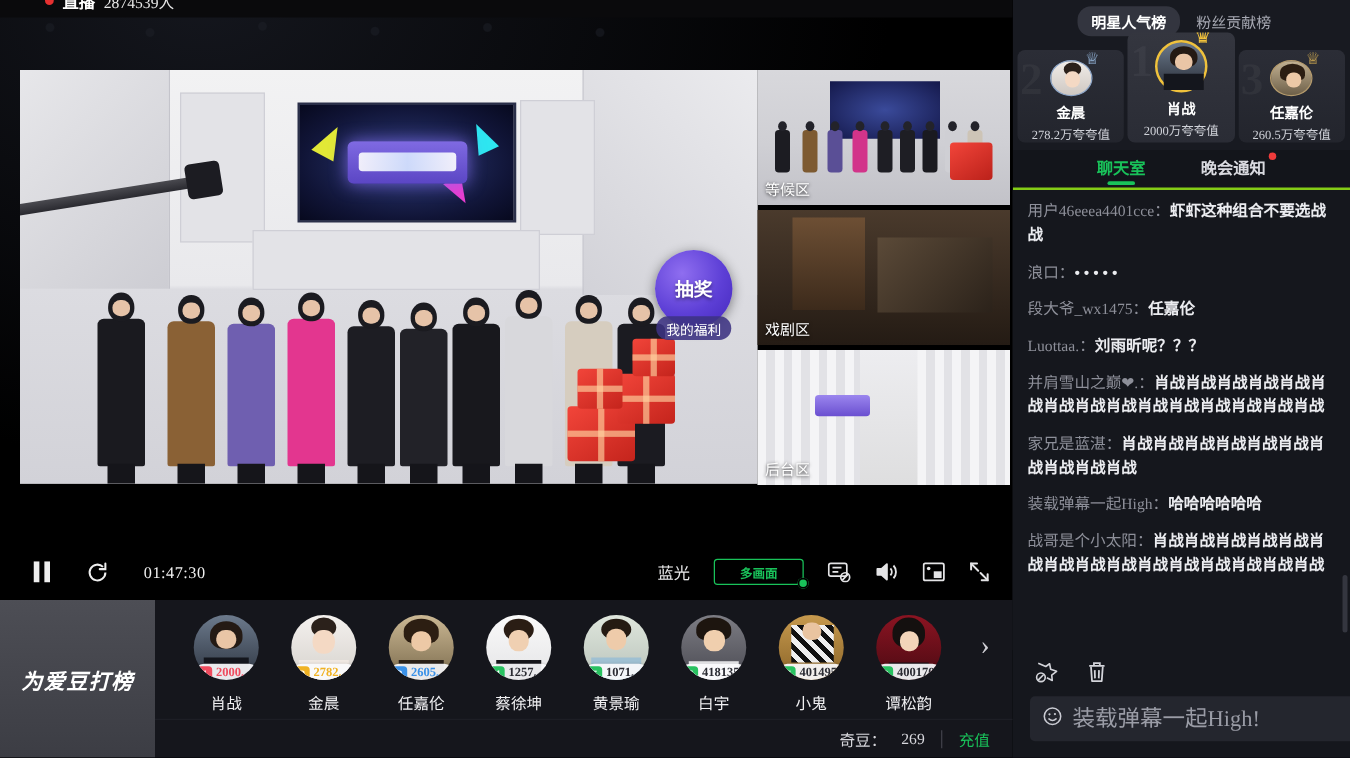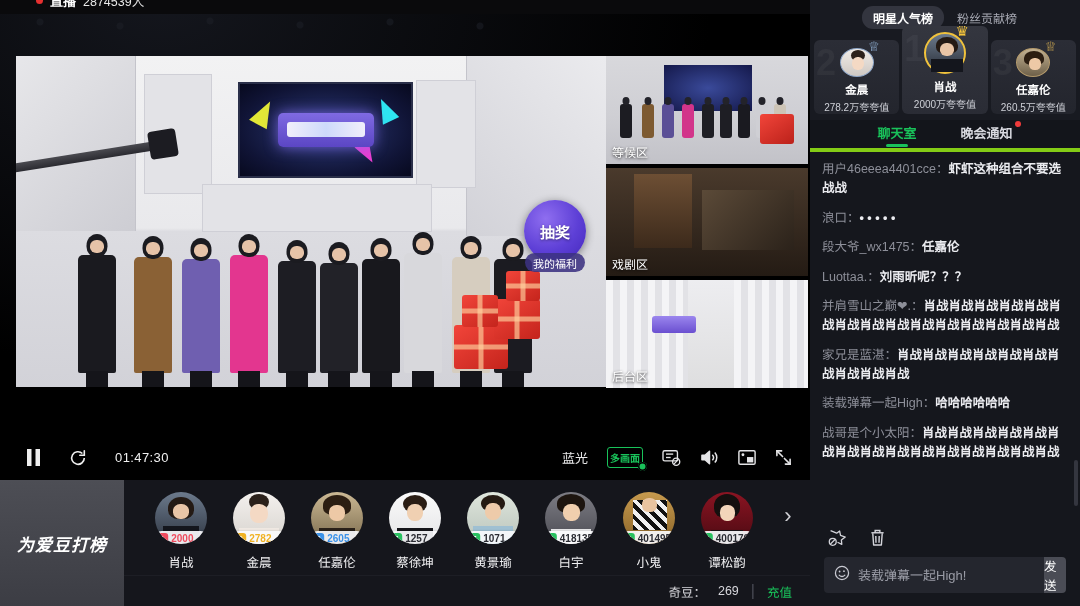--- a/index.html
+++ b/index.html
@@ -3,21 +3,21 @@
 <meta charset="utf-8">
 <title>iQIYI Interactive Live</title>
 <style>
   * { margin:0; padding:0; box-sizing:border-box; }
   html,body {
     width:1080px; height:606px; overflow:hidden;
     background:#0d0f14;
     font-family:"Liberation Sans","DejaVu Sans",sans-serif;
     -webkit-font-smoothing:antialiased;
   }
-  #app { position:relative; width:964px; height:606px; display:flex; }
+  #app { position:relative; width:964px; height:606px; display:flex;font-family:Liberation Serif, serif; }
 
   
   #left-col { position:relative; width:810px; height:606px; background:#000; display:flex; flex-direction:column; }
 
   
   .live-strip {
     position:absolute; top:0; left:0; width:810px; height:14px;
     background:#0a0a0c; z-index:9; overflow:hidden;
   }
   .live-strip-inner{
@@ -172,21 +172,21 @@
     display:flex; align-items:center; padding:0 18px 0 26px; flex:0 0 45px;
   }
   .ctrl-left{ display:flex; align-items:center; gap:28px; }
   .ctrl-right{ margin-left:auto; display:flex; align-items:center; gap:19px; }
   .ic{ cursor:pointer; display:flex; align-items:center; justify-content:center;
        color:#e9e9ea; }
   .time-label{ color:#f0f0f0; font-size:13px; letter-spacing:.4px; }
   .quality-label{ color:#e9e9ea; font-size:13px; cursor:pointer; }
   .multi-badge{
     border:1.5px solid #19c25a; color:#19c25a; border-radius:3px;
-    font-size:10px; padding:2px 2px; position:relative; cursor:pointer; font-weight:bold;
+    font-size:10px; padding:2px 20px; position:relative; cursor:pointer; font-weight:bold;
   }
   .multi-badge::after{
     content:""; position:absolute; right:-5px; bottom:-4px; width:9px;height:9px;
     border-radius:50%; background:#19c25a;
     box-shadow:inset 0 0 0 1.5px #000;
   }
 
   
   .rank-bar{
     position:relative; width:810px; height:126px; background:#15161c; display:flex;
@@ -266,21 +266,21 @@
   .pod.c2 .pod-av{ width:42px;height:42px; border:2px solid #f0c23c; margin-top:6px; }
   .pod.c3 .pod-av{ border-color:#b49a6c; }
   .crown{
     position:absolute; right:-7px; top:-9px; font-size:13px; line-height:1;
   }
   .pod-name{ margin-top:4px; color:#fff; font-size:11.5px; font-weight:bold; }
   .pod-val{ color:#cfd1d8; font-size:10px; margin-top:2px; }
 
   .chat-tabs{
     height:32px; display:flex; align-items:center; justify-content:center; gap:44px;
-    border-bottom:4px solid #84cc16; background:#13151b;
+    border-bottom:2px solid #84cc16; background:#13151b;
   }
   .ctab{ font-size:13px; color:#d9dae0; cursor:pointer; position:relative; font-weight:bold; padding-bottom:4px;}
   .ctab.active{ color:#19c25a; }
   .ctab.active::after{
     content:""; position:absolute; left:50%; transform:translateX(-50%); bottom:-1px;
     width:22px; height:2.5px; border-radius:2px; background:#19c25a;
   }
   .ctab .reddot{
     position:absolute; right:-8px; top:-2px; width:6px; height:6px;
     border-radius:50%; background:#ef3b3b;
@@ -307,21 +307,21 @@
   .chat-input-row{
     height:52px; display:flex; align-items:center; padding:0 14px 10px; gap:0;
     background:#15171d;
   }
   .chat-input{
     flex:1; height:36px; background:#24262e; border-radius:4px 0 0 4px;
     display:flex; align-items:center; gap:8px; padding:0 10px;
   }
   .chat-input input{
     flex:1; background:transparent; border:none; outline:none;
-    color:#cfd0d6; font-size:13px; font-family:inherit;
+    color:#cfd0d6; font-size:18px; font-family:inherit;
   }
   .chat-input input::placeholder{ color:#9a9ca6; }
   .send-btn{
     width:50px; height:36px; background:#4a4c55; color:#fff; font-size:12.5px;
     display:flex; align-items:center; justify-content:center; cursor:pointer;
     border-radius:0 4px 4px 0;
   }
 </style>
 </head>
 <body>

